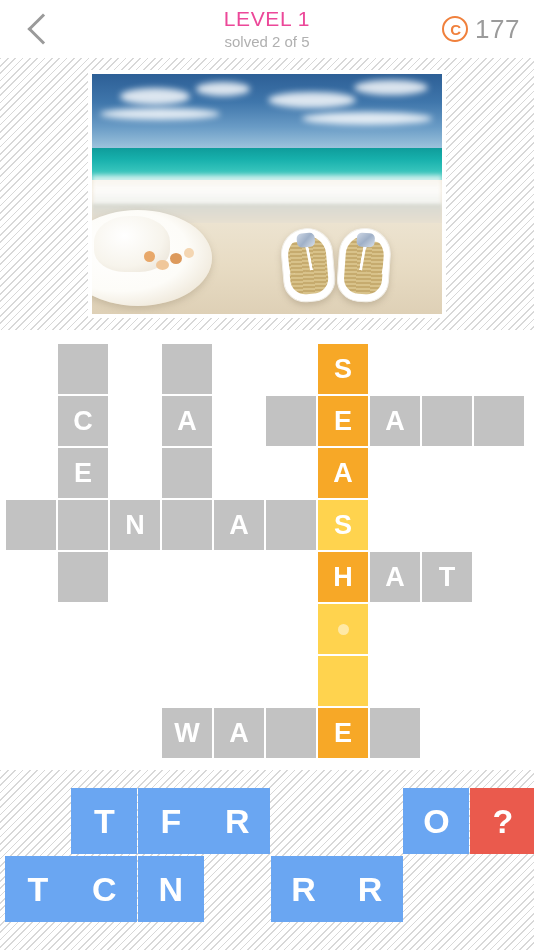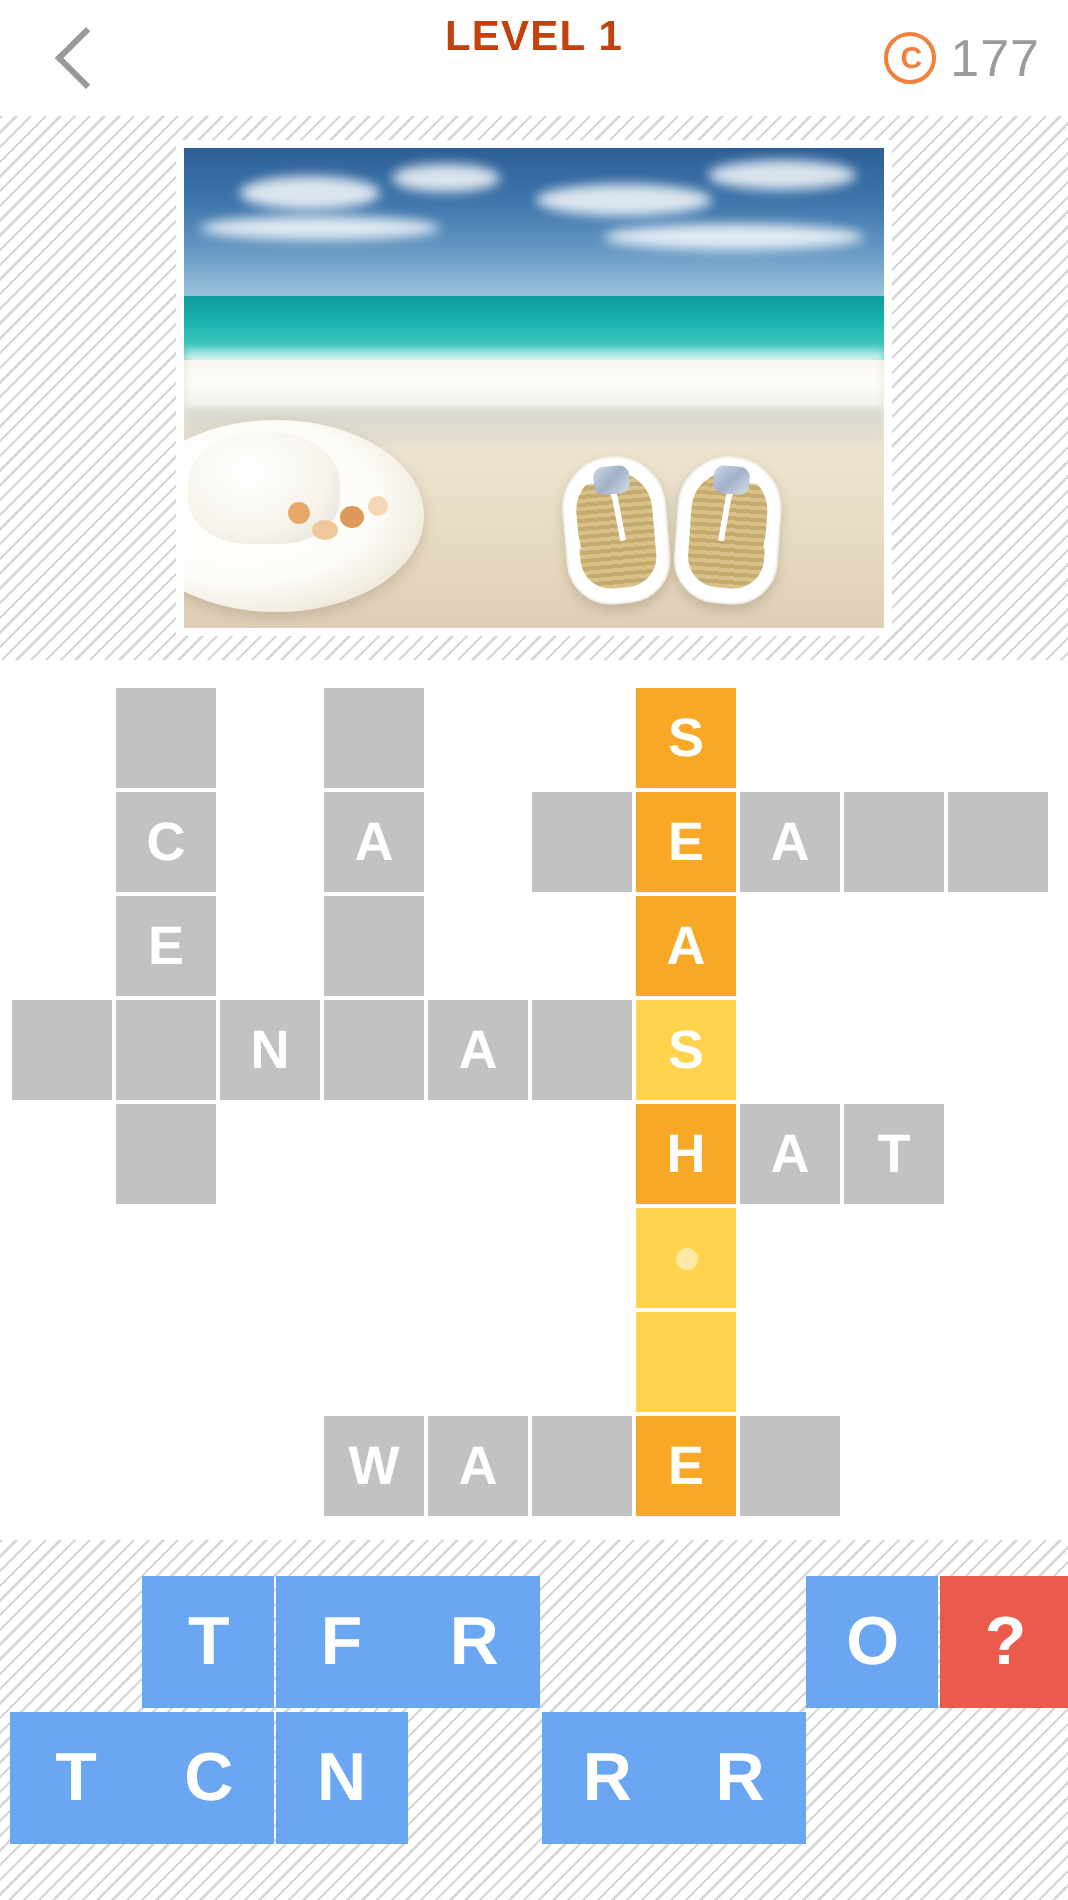--- a/index.html
+++ b/index.html
@@ -61,22 +61,22 @@
 
   .header-center {
     position: absolute;
     left: 0; right: 0; top: 6px;
     text-align: center;
     pointer-events: none;
   }
   .level-title {
     font-size: 21px;
     letter-spacing: 0.6px;
-    color: #c2410c;
-    font-weight: 700;
+    color: #ec4899;
+    font-weight: 400;
     line-height: 25px;
   }
   .level-sub {
     font-size: 15px;
     color: #b0b0b0;
     font-weight: 400;
     line-height: 20px;
     margin-top: 1px;
   }
 
@@ -283,20 +283,21 @@
 <div id="app">
 
   <div class="header">
 
     <div class="back-button">
       <div class="chevron-left"></div>
     </div>
 
     <div class="header-center">
       <div class="level-title">LEVEL 1</div>
+      <div class="level-sub">solved 2 of 5</div>
     </div>
 
     <div class="coins-area">
       <div class="coin-icon">
         <span class="coin-inner">C</span>
       </div>
       <div class="coin-count">177</div>
     </div>
   </div>
 

